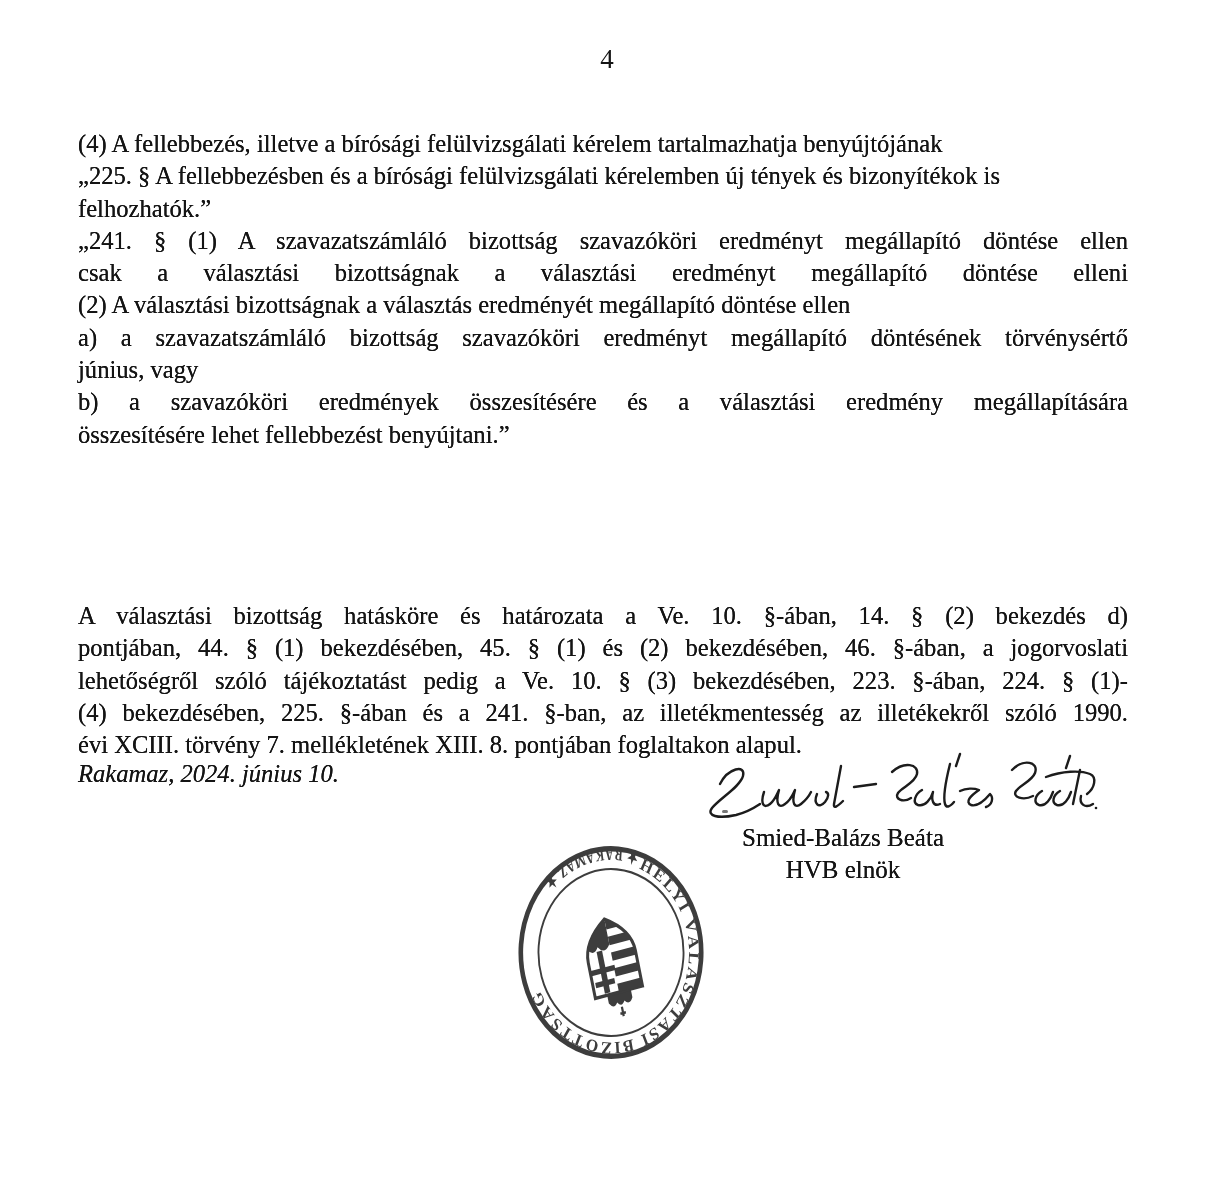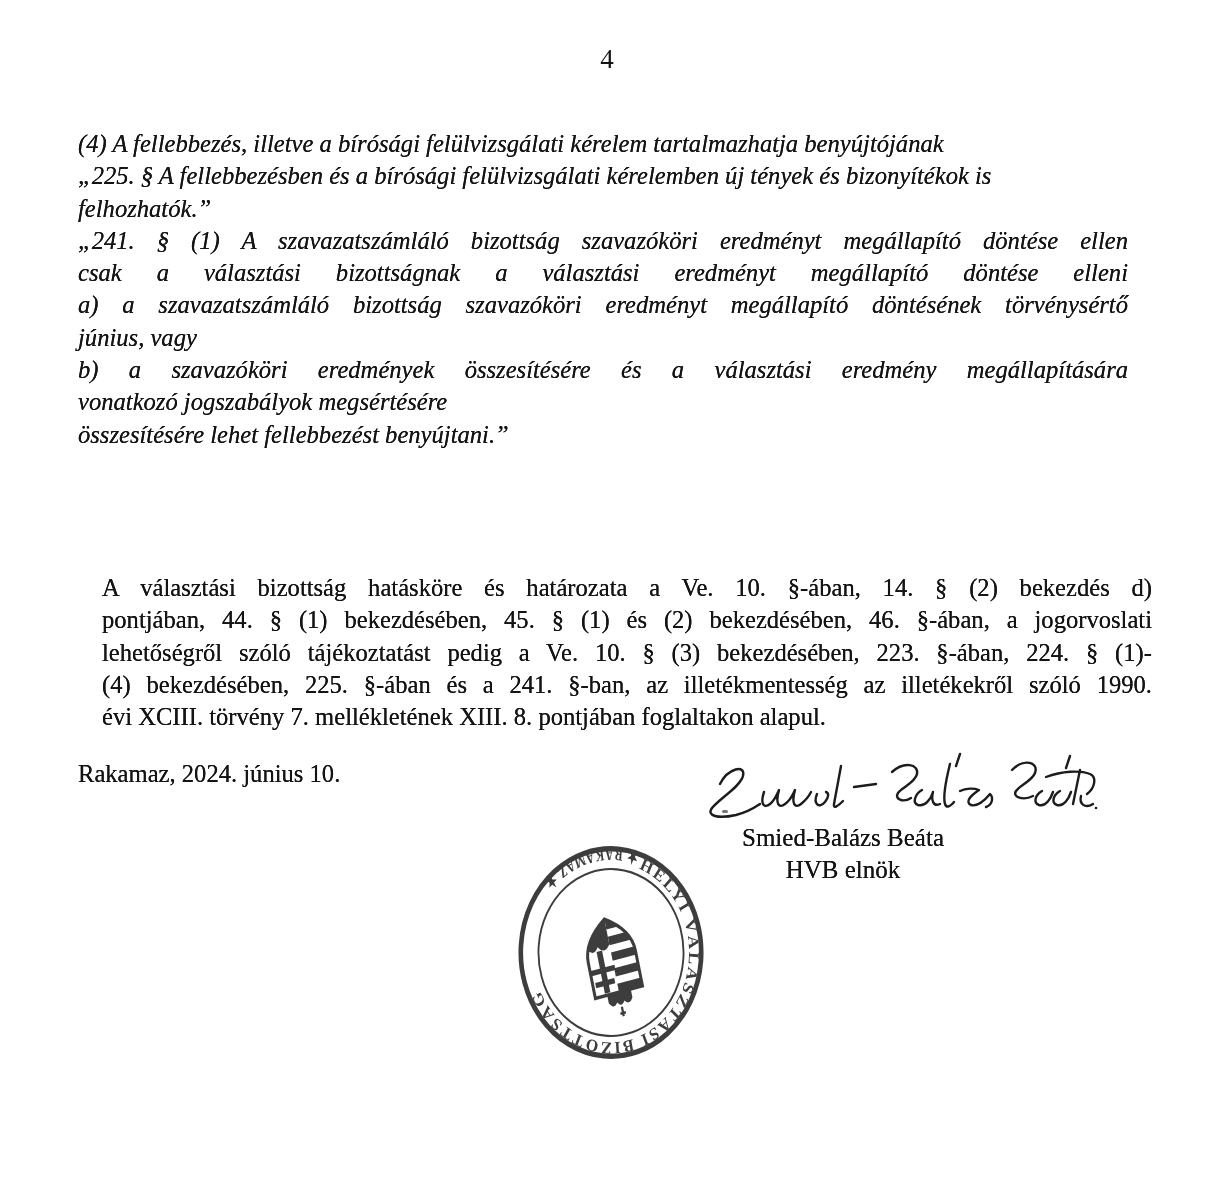--- a/index.html
+++ b/index.html
@@ -14,27 +14,27 @@
   }
   .pageno{
     position:absolute;top:44px;left:0;width:1214px;
     text-align:center;font-size:27px;
   }
   .textblock{
     position:absolute;left:78px;width:1050px;
     font-size:24.6px;line-height:32.3px;
     text-shadow:0 0 .5px currentColor;
   }
-  .block1{top:128px;font-style:italic;}
-  .block2{top:572px;margin-left:24px;}
+  .block1{top:128px;}
+  .block2{top:600px;}
   .line{white-space:nowrap;}
   .line.just{white-space:normal;text-align:justify;text-align-last:justify;}
   .dateline{
     position:absolute;left:78px;top:760px;
-    font-size:24.6px;text-shadow:0 0 .5px currentColor;
+    font-size:24.6px;text-shadow:0 0 .5px currentColor;font-style:italic;
   }
   .sigblock{
     position:absolute;left:698px;top:822px;width:290px;
     text-align:center;font-size:25px;line-height:32px;
     text-shadow:0 0 .5px currentColor;
   }
   .handsig{position:absolute;left:696px;top:746px;width:404px;height:90px;}
   .stamp{position:absolute;left:508px;top:841px;width:206px;height:223px;}
   .stray{position:absolute;left:722px;top:810px;width:6px;height:3px;background:#777;border-radius:2px;}
   svg text{font-family:"Liberation Serif","DejaVu Serif",serif;}
@@ -45,24 +45,24 @@
 <div class="page">
 
   <div class="pageno">4</div>
 
   <div class="textblock block1">
     <div class="line">(4) A fellebbezés, illetve a bírósági felülvizsgálati kérelem tartalmazhatja benyújtójának</div>
     <div class="line">„225. § A fellebbezésben és a bírósági felülvizsgálati kérelemben új tények és bizonyítékok is</div>
     <div class="line">felhozhatók.”</div>
     <div class="line just">„241. § (1) A szavazatszámláló bizottság szavazóköri eredményt megállapító döntése ellen</div>
     <div class="line just">csak a választási bizottságnak a választási eredményt megállapító döntése elleni</div>
+    <div class="line">(2) A választási bizottságnak a választás eredményét megállapító döntése ellen</div>
     <div class="line just">a) a szavazatszámláló bizottság szavazóköri eredményt megállapító döntésének törvénysértő</div>
     <div class="line">június, vagy</div>
     <div class="line just">b) a szavazóköri eredmények összesítésére és a választási eredmény megállapítására</div>
-    <div class="line">vonatkozó jogszabályok megsértésére</div>
     <div class="line">összesítésére lehet fellebbezést benyújtani.”</div>
   </div>
 
   <div class="textblock block2">
     <div class="line just">A választási bizottság hatásköre és határozata a Ve. 10. §-ában, 14. § (2) bekezdés d)</div>
     <div class="line just">pontjában, 44. § (1) bekezdésében, 45. § (1) és (2) bekezdésében, 46. §-ában, a jogorvoslati</div>
     <div class="line just">lehetőségről szóló tájékoztatást pedig a Ve. 10. § (3) bekezdésében, 223. §-ában, 224. § (1)-</div>
     <div class="line just">(4) bekezdésében, 225. §-ában és a 241. §-ban, az illetékmentesség az illetékekről szóló 1990.</div>
     <div class="line">évi XCIII. törvény 7. mellékletének XIII. 8. pontjában foglaltakon alapul.</div>
   </div>

